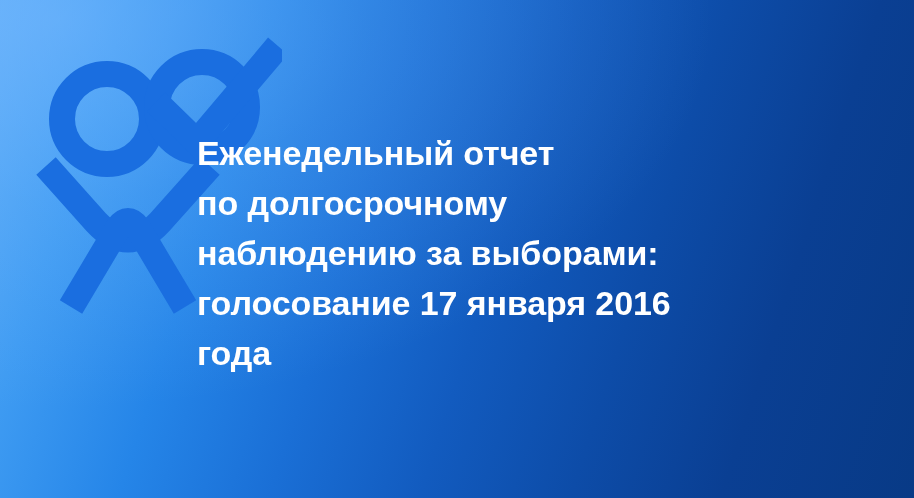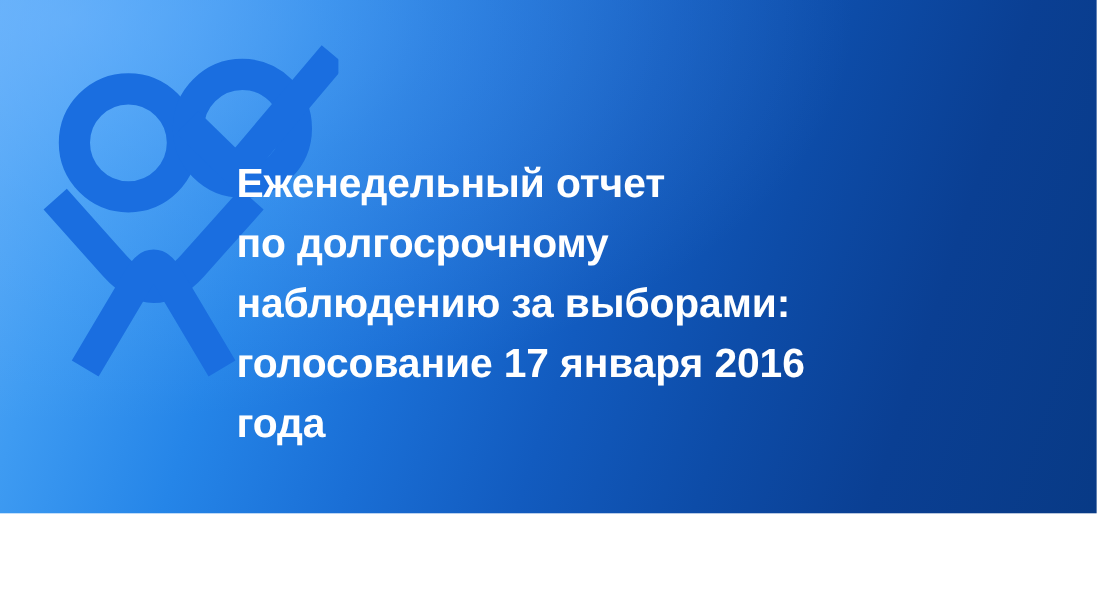--- a/index.html
+++ b/index.html
@@ -8,21 +8,21 @@
     padding: 0;
     background: #ffffff;
   }
   body {
     font-family: "Liberation Sans", "DejaVu Sans", sans-serif;
   }
 
   .cover {
     position: relative;
     width: 914px;
-    height: 428px;
+    height: 498px;
     overflow: hidden;
     background: linear-gradient(108deg,
                 #5BACF7 0%,
                 #3E9BF2 12%,
                 #2585E8 26%,
                 #1A6FD6 40%,
                 #125BBF 54%,
                 #0D4CA8 68%,
                 #0A3F93 82%,
                 #083A86 100%);

